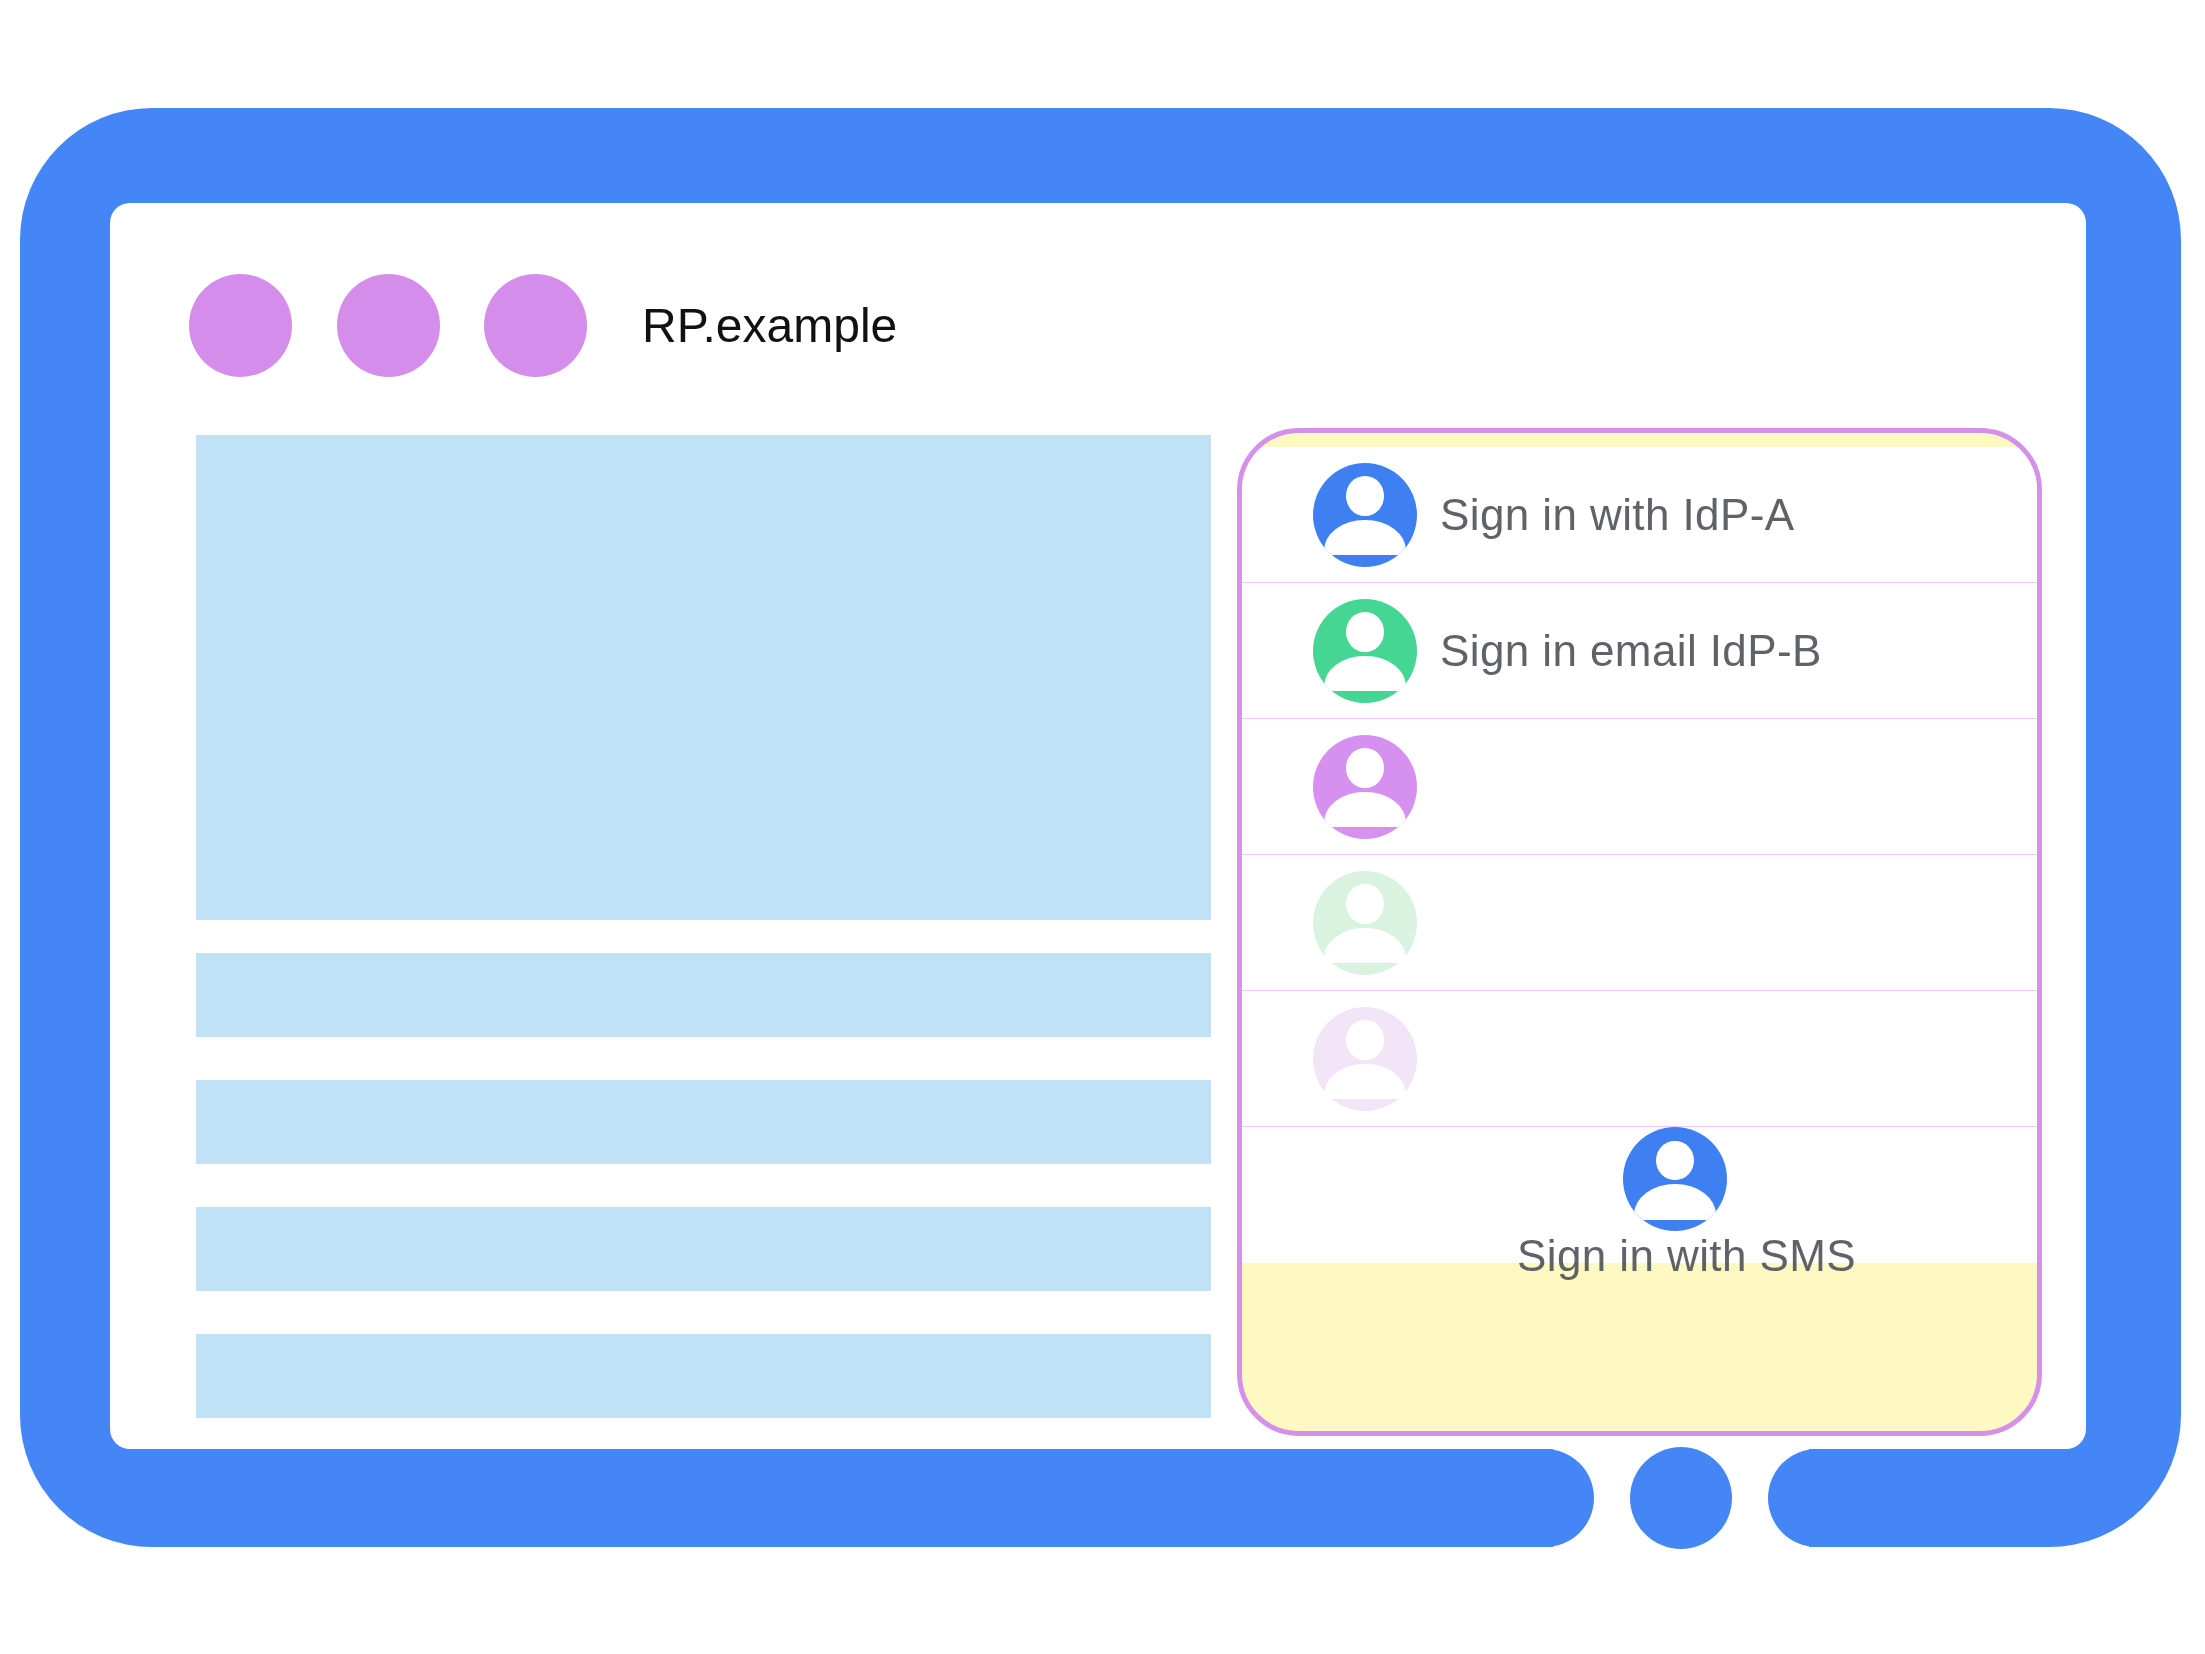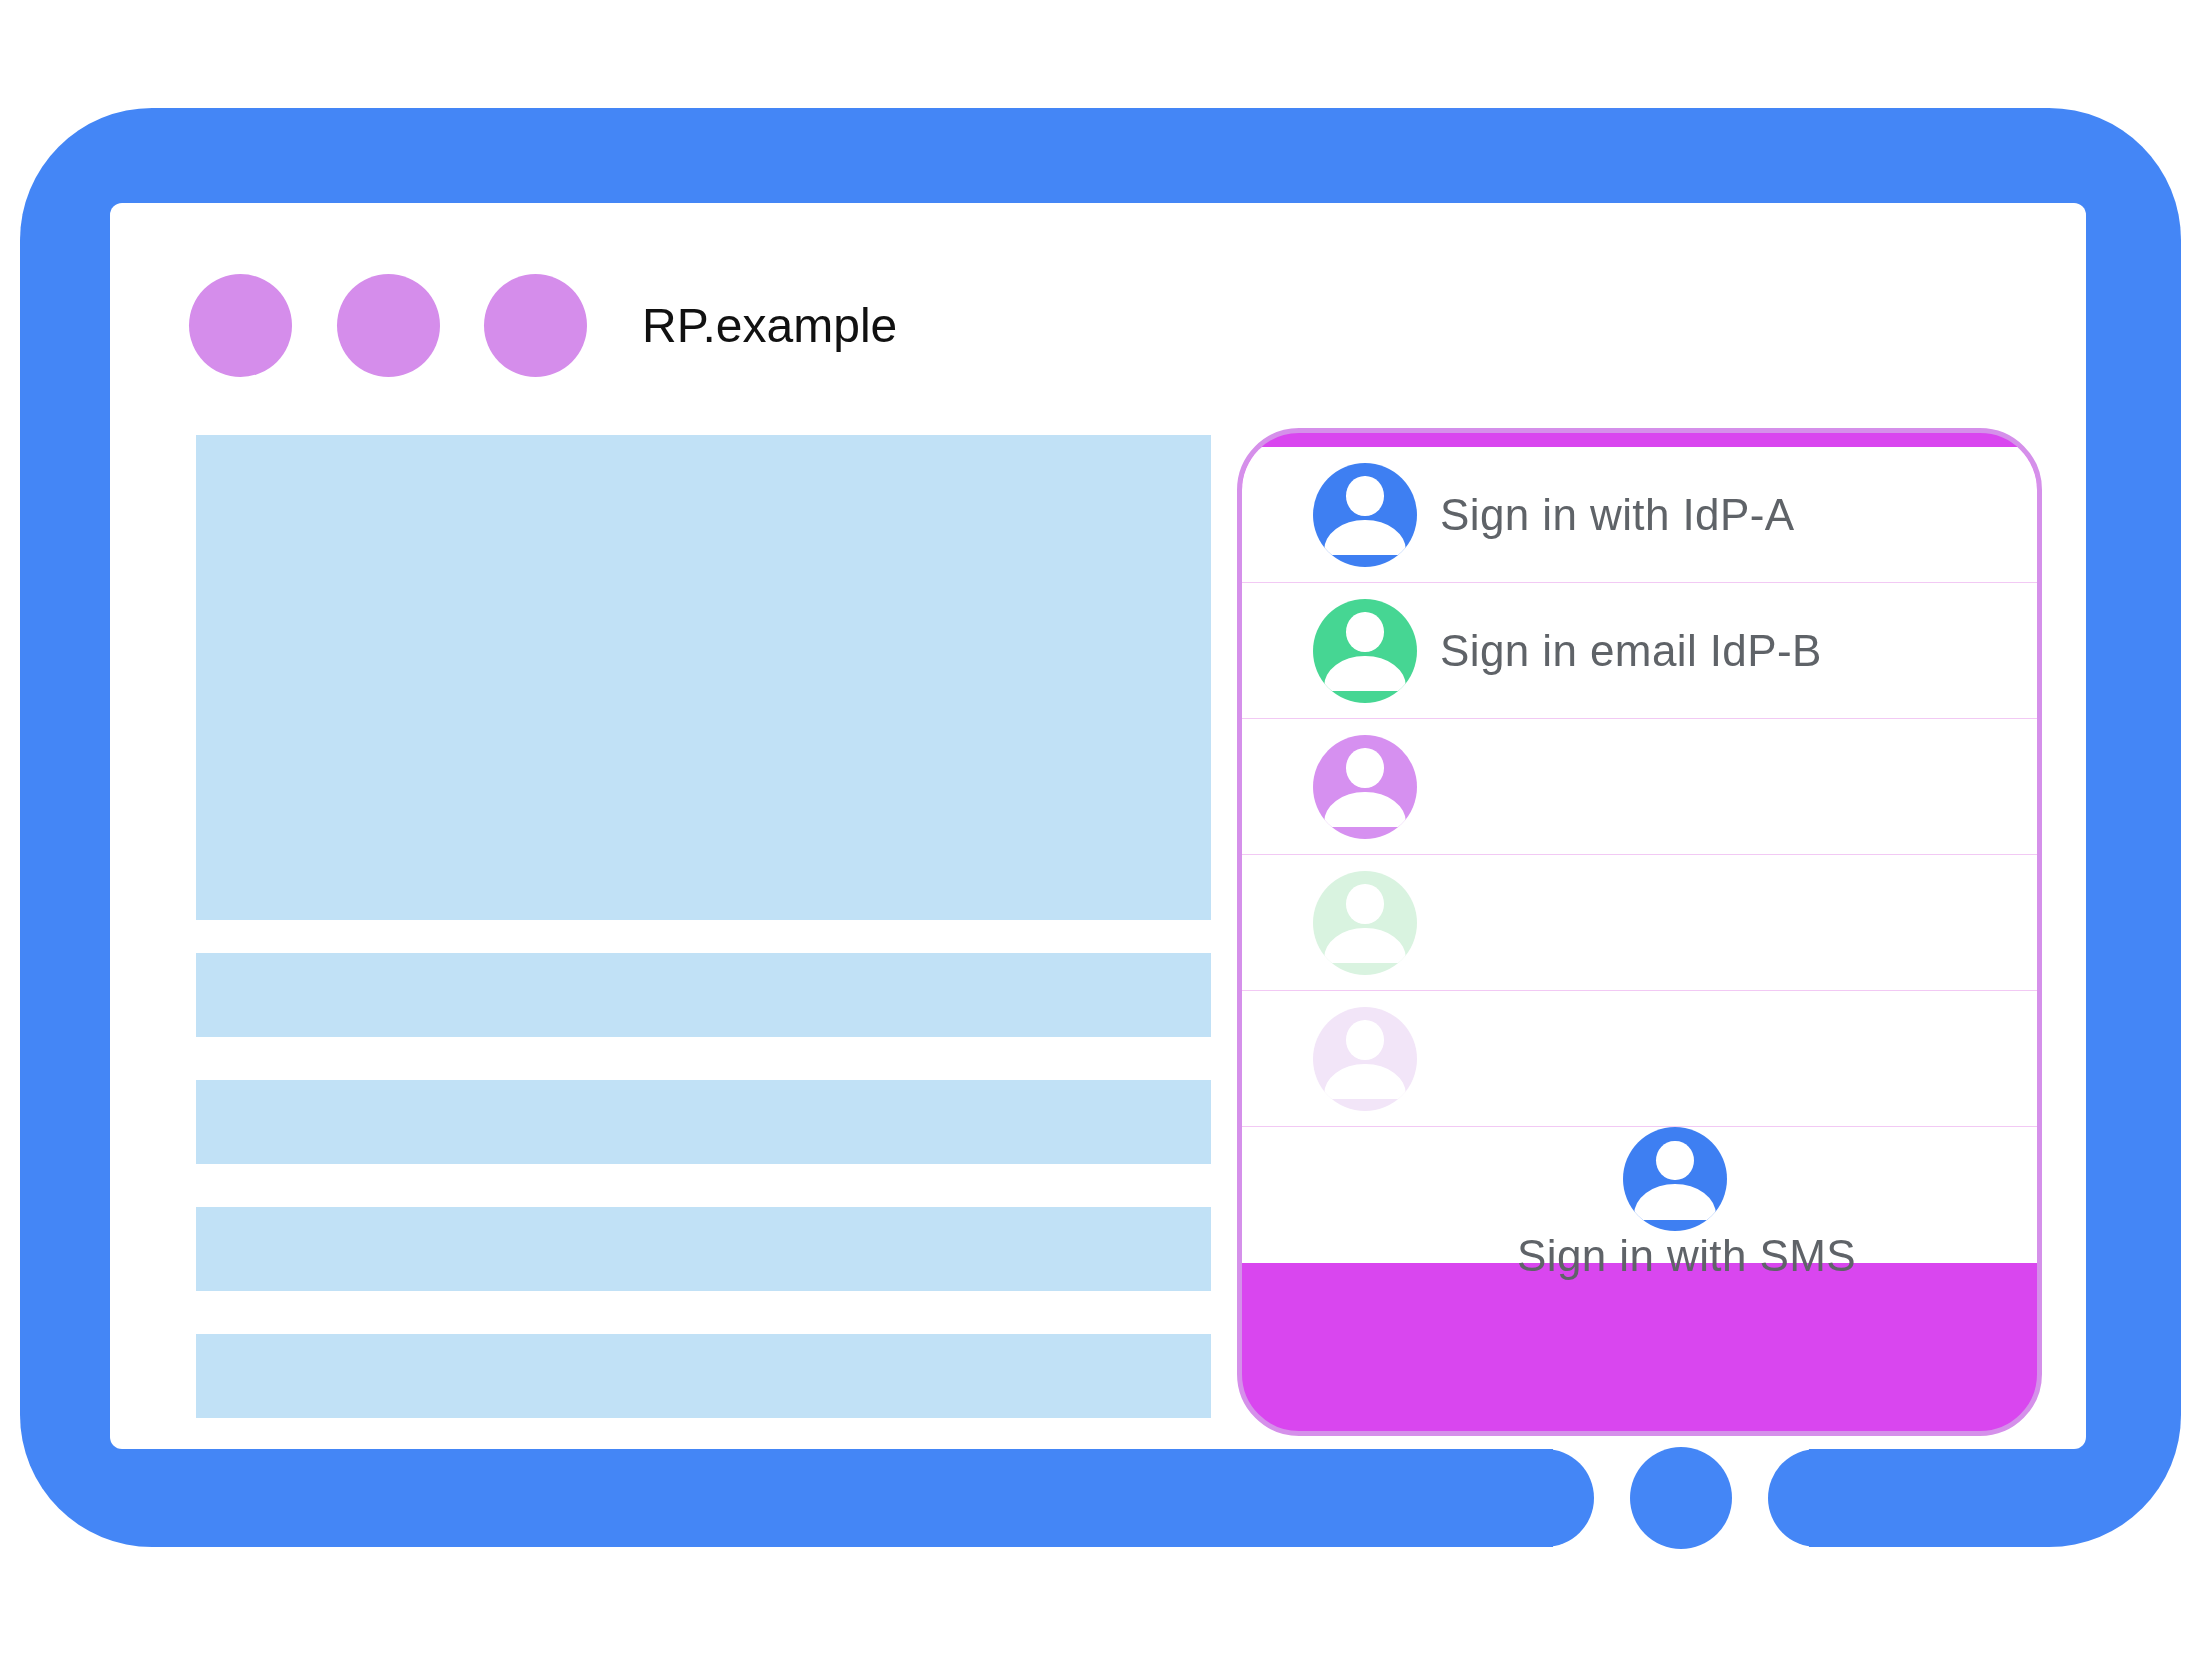--- a/index.html
+++ b/index.html
@@ -7,21 +7,21 @@
     position:relative;width:2206px;height:1654px;background:#ffffff;
     font-family:"Liberation Sans",sans-serif;overflow:hidden;
   }
   
   .frame{
     position:absolute;left:20px;top:108px;width:2161px;height:1439px;
     background:var(--frame,#4486F6);border-radius:132px;
   }
   .screen{
     position:absolute;left:90px;top:95px;width:1976px;height:1246px;
-    background:#ffffff;border-radius:12px;
+    background:#ffffff;border-radius:20px;
   }
   
   .win-dot{
     position:absolute;top:71px;width:103px;height:103px;border-radius:50%;
     background:var(--window-dot,#D58DEB);
   }
   .dot1{left:79px}.dot2{left:227px}.dot3{left:374px}
   .title{
     position:absolute;left:532px;top:122px;transform:translateY(-50%);
     font-size:48px;font-weight:500;color:var(--title,#111111);white-space:nowrap;
@@ -30,21 +30,21 @@
   .ph{position:absolute;left:86px;width:1015px;background:var(--placeholder,#C1E1F6);}
   .hero{top:232px;height:485px;}
   .bar1{top:750px;height:84px;}
   .bar2{top:877px;height:84px;}
   .bar3{top:1004px;height:84px;}
   .bar4{top:1131px;height:84px;}
   
   .panel{
     position:absolute;left:1127px;top:225px;width:805px;height:1008px;
     box-sizing:border-box;border:5.3px solid var(--panel-border,#D590EA);
-    border-radius:62px;background:#d946ef;padding-top:14px;overflow:hidden;
+    border-radius:62px;background:#fef9c3;padding-top:14px;overflow:hidden;
   }
   .row{
     box-sizing:border-box;height:136px;display:flex;align-items:center;
     padding-left:71px;border-bottom:1.8px solid var(--divider,#F2C9F4);
     background:#ffffff;cursor:pointer;
   }
   .row:last-child{border-bottom:none;flex-direction:column;}
   .avatar{
     position:relative;flex:0 0 auto;width:104px;height:104px;border-radius:50%;
     overflow:hidden;background:#ccc;

